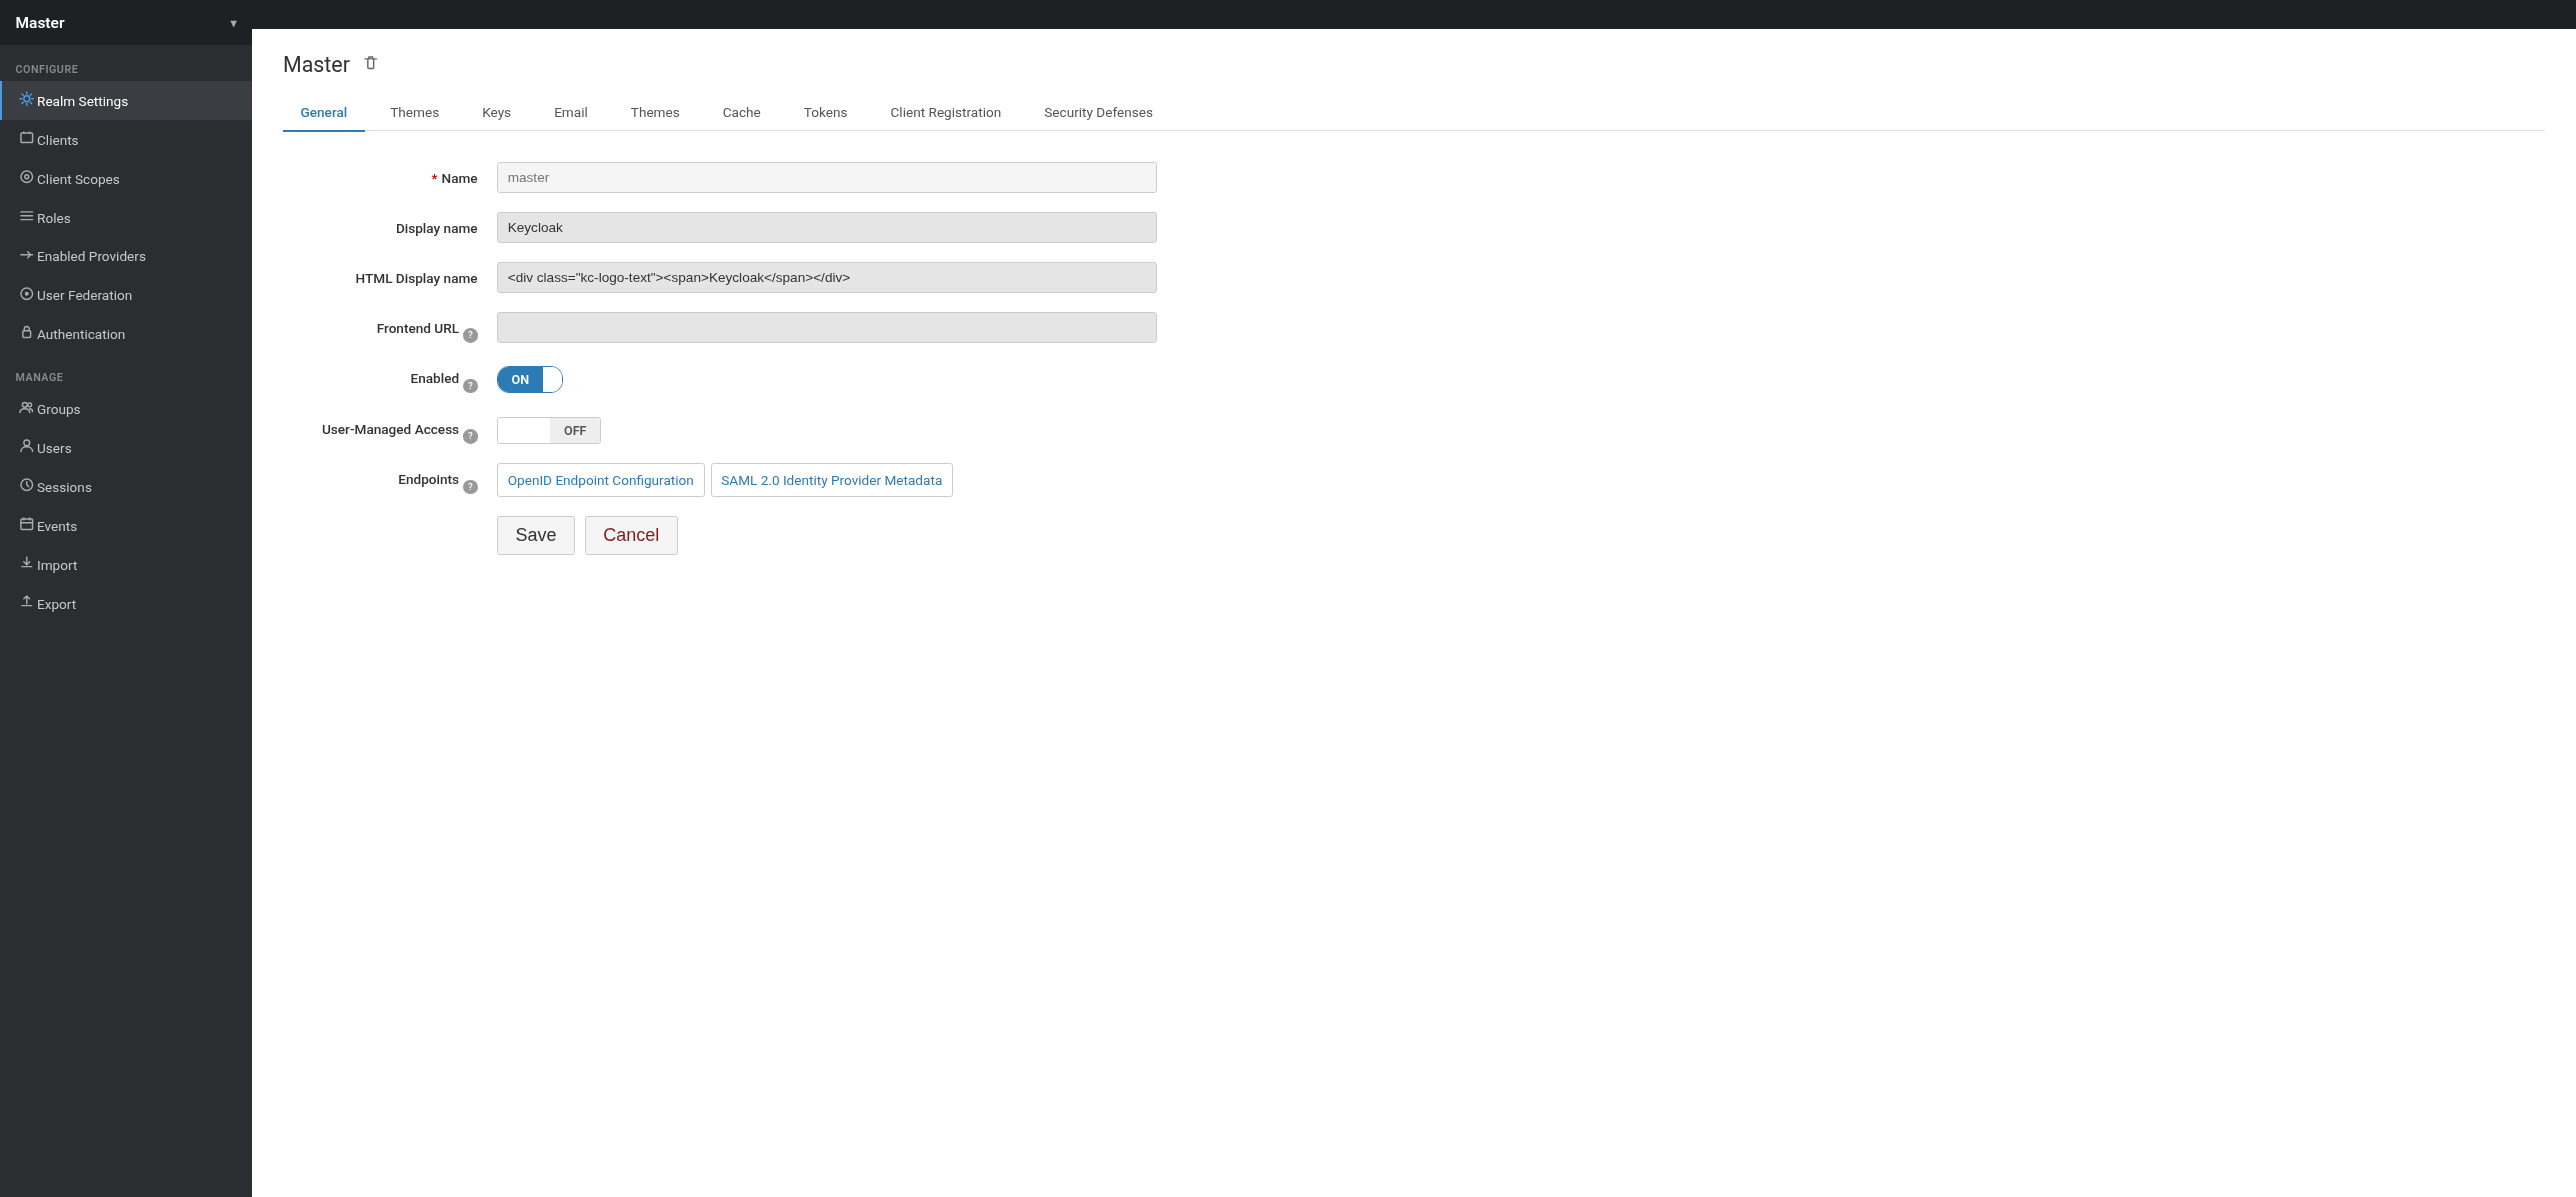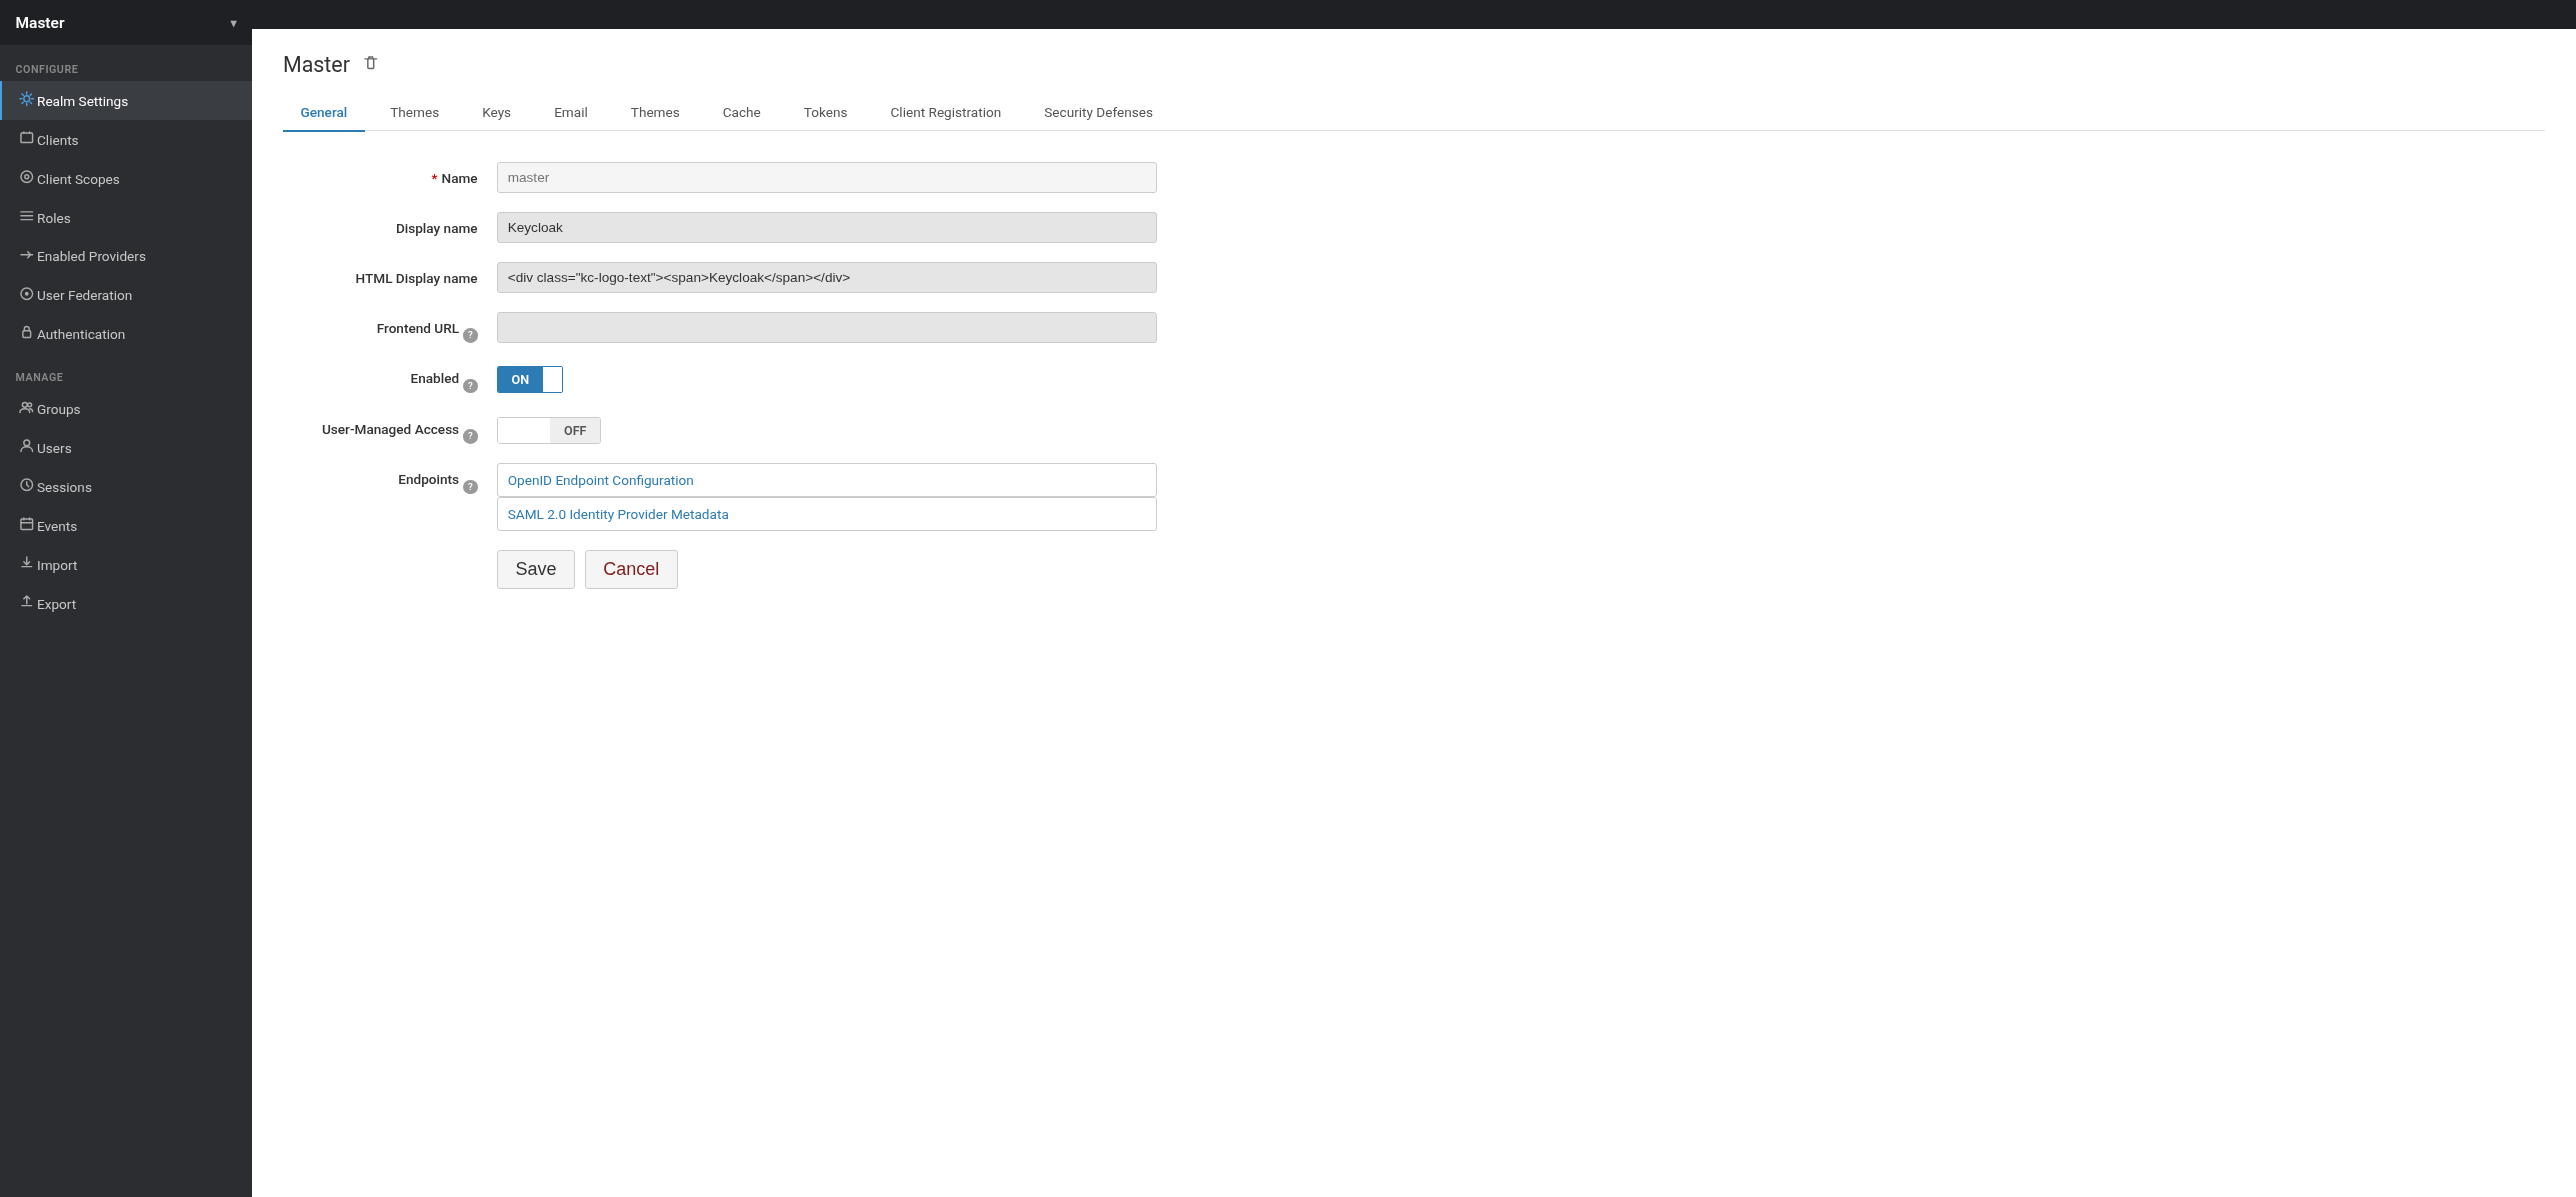--- a/index.html
+++ b/index.html
@@ -171,21 +171,21 @@
 
     
     .toggle-wrapper {
       display: flex;
       align-items: center;
       padding-top: 3.9px;
     }
     .toggle-on {
       display: flex;
       border: 1px solid #2d7bb5;
-      border-radius: 2px;
+      border-radius: 12px;
       overflow: hidden;
       cursor: pointer;
     }
     .toggle-on .on-part {
       background: #2d7bb5;
       color: #fff;
       padding: 4.9px 13.6px;
       font-size: 12.6px;
       font-weight: 600;
     }
@@ -214,22 +214,22 @@
       color: #555;
       padding: 4.9px 13.6px;
       font-size: 12.6px;
       font-weight: 600;
     }
 
     
     .endpoints-col {
       flex: 1;
       display: flex;
-      flex-direction: column;
-      gap: 0;
+      flex-direction: row;
+      gap: 6px;
     }
     .endpoint-link {
       display: block;
       padding: 7.8px 9.7px;
       border: 1px solid #ccc;
       border-radius: 2.9px;
       color: #2d7bb5;
       font-size: 13.6px;
       cursor: pointer;
       text-decoration: none;

